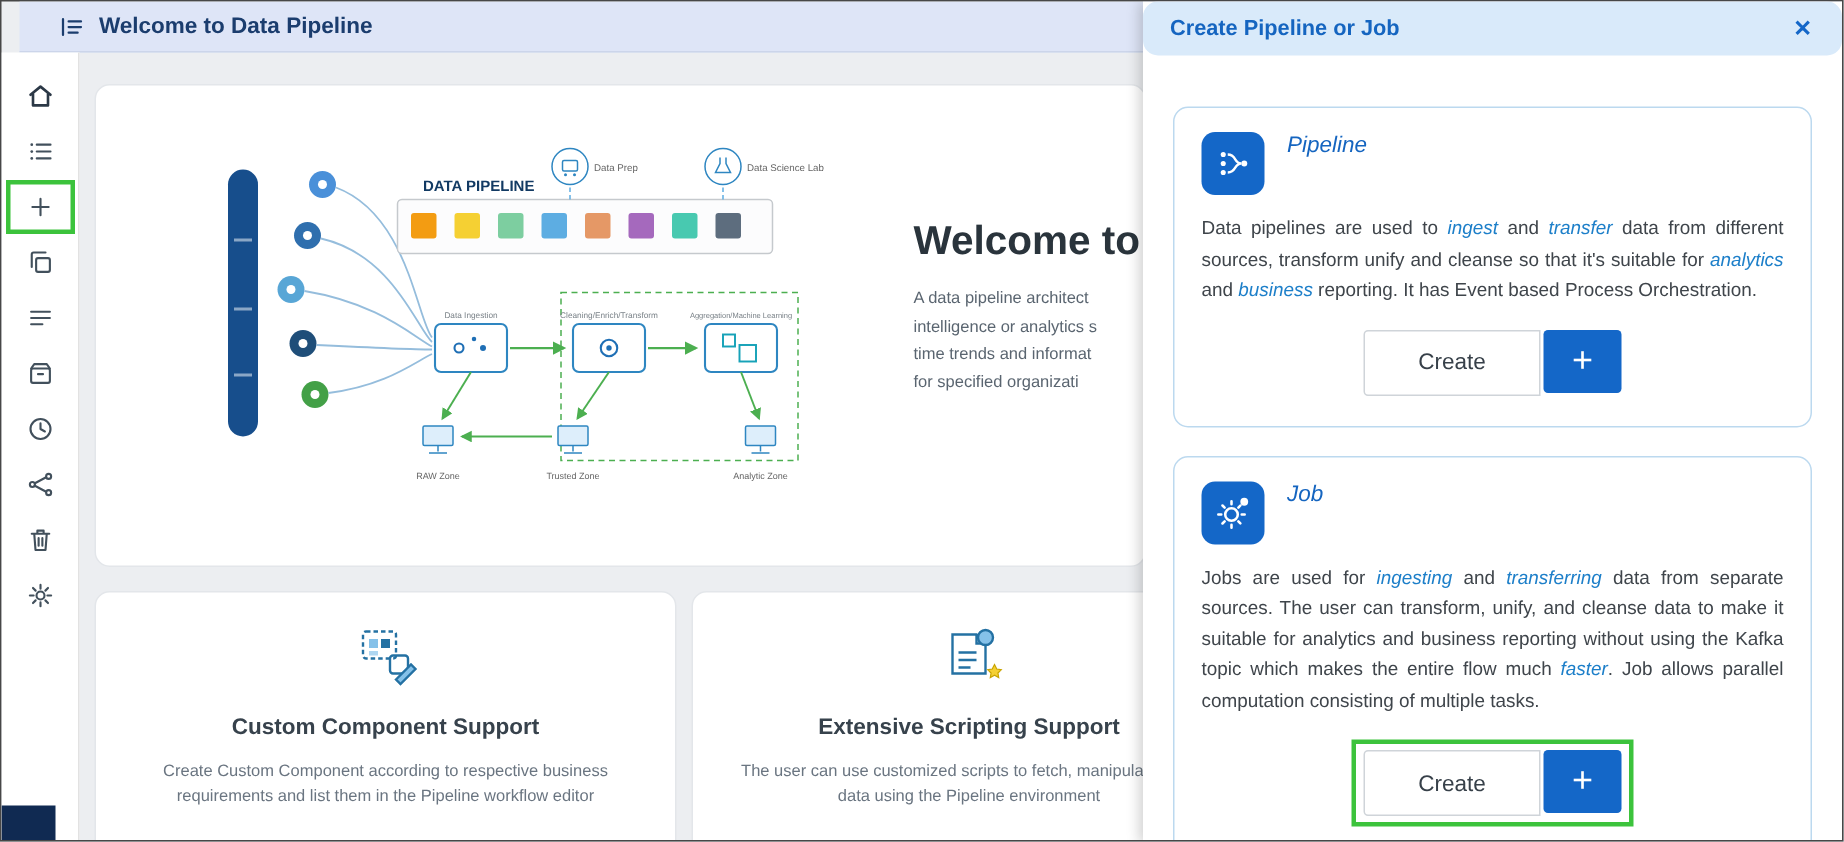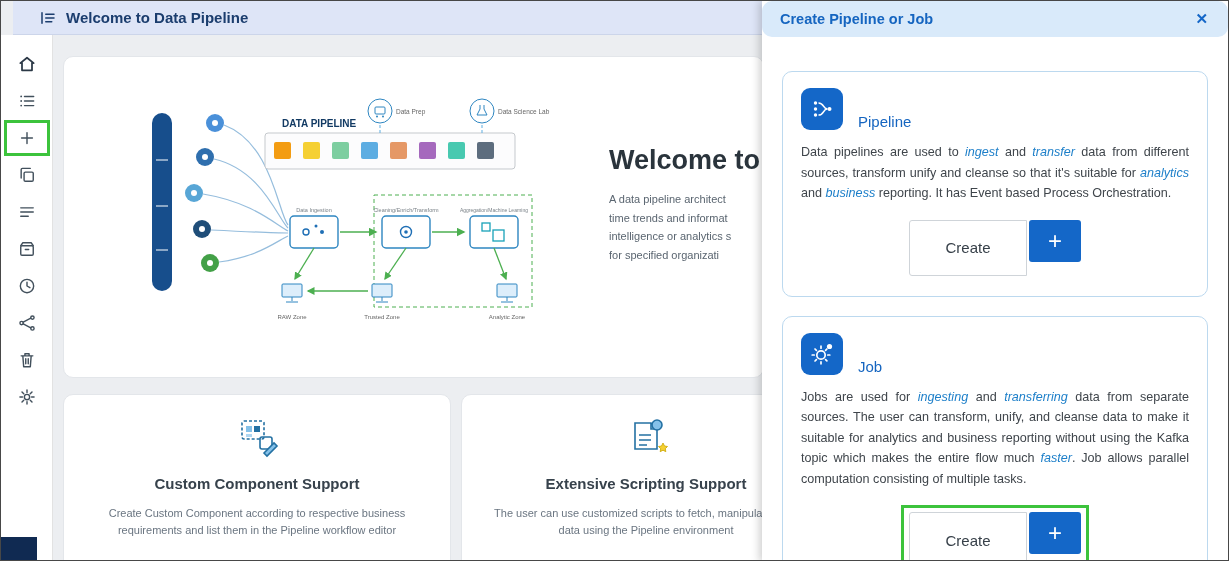--- a/index.html
+++ b/index.html
@@ -68,32 +68,32 @@
     display:flex;align-items:center;justify-content:space-between;padding:0 16px 0 18px;border-radius:10px;
   }
   .panel-title{color:var(--title_blue);font-size:14.5px;font-weight:bold;}
   .close{color:var(--accent_blue);font-size:15px;font-weight:bold;cursor:pointer;padding:2px 4px;}
   .option-card{
     margin:0 20px;border:1px solid var(--card_border);border-radius:10px;
     padding:16px 18px 20px;background:#fff;
   }
   .option-card.first{margin-top:34px;}
   .option-card.second{margin-top:19px;}
-  .card-head{display:flex;align-items:flex-end;gap:15px;margin-bottom:12px;}
+  .card-head{display:flex;align-items:flex-start;gap:15px;margin-bottom:12px;font-style:italic;}
   .icon-sq{
     width:42px;height:42px;border-radius:9px;background:var(--accent_blue);
     display:flex;align-items:center;justify-content:center;flex:0 0 auto;
   }
   .card-title{color:var(--title_blue);font-size:15px;}
   .desc{font-size:12.6px;color:#3f454b;line-height:1.63;text-align:justify;}
   .desc .link{color:var(--link_blue);cursor:pointer;font-style:italic;}
   .create-row{display:flex;justify-content:center;margin-top:16px;}
   .create-group{display:flex;align-items:stretch;}
   .btn-create{
-    width:118px;height:56px;background:#fff;border:1px solid #cfd4d9;border-radius:3px 0 0 3px;
+    width:118px;height:44px;background:#fff;border:1px solid #cfd4d9;border-radius:3px 0 0 3px;
     display:flex;align-items:center;justify-content:center;font-size:15px;color:#374049;cursor:pointer;
   }
   .btn-plus{
     width:52px;height:42px;background:var(--accent_blue);color:#fff;font-size:24px;line-height:1;
     display:flex;align-items:center;justify-content:center;border-radius:3px;margin-left:2px;cursor:pointer;
   }
   .green-frame{border:3px solid var(--highlight_green);padding:4px 5px;display:inline-flex;background:#fff;}
 </style>
 </head>
 <body>
@@ -267,22 +267,22 @@
         <line x1="286" y1="218" x2="226" y2="218" stroke="#4caf50" stroke-width="1.3" marker-end="url(#arr)"></line>
         <text x="210" y="246" font-size="6" fill="#666" text-anchor="middle">RAW Zone</text>
         <text x="300" y="246" font-size="6" fill="#666" text-anchor="middle">Trusted Zone</text>
         <text x="425" y="246" font-size="6" fill="#666" text-anchor="middle">Analytic Zone</text>
       </svg>
 
       <div class="welcome">
         <div class="welcome-title">Welcome to</div>
         <div class="welcome-para">
           <div>A data pipeline architect</div>
+          <div>intelligence or analytics s</div>
           <div>time trends and informat</div>
-          <div>intelligence or analytics s</div>
           <div>for specified organizati</div>
         </div>
       </div>
     </div>
 
     <div class="feature feature-a">
       <svg width="46" height="46" viewBox="0 0 46 46" style="fill:none;stroke:#2471a3;stroke-width:1.6;">
         <rect x="8" y="8" width="22" height="18" rx="2" stroke-dasharray="3 2"></rect>
         <rect x="12" y="13" width="6" height="6" fill="#85c1e9" stroke="none"></rect>
         <rect x="20" y="13" width="6" height="6" fill="#2471a3" stroke="none"></rect>

